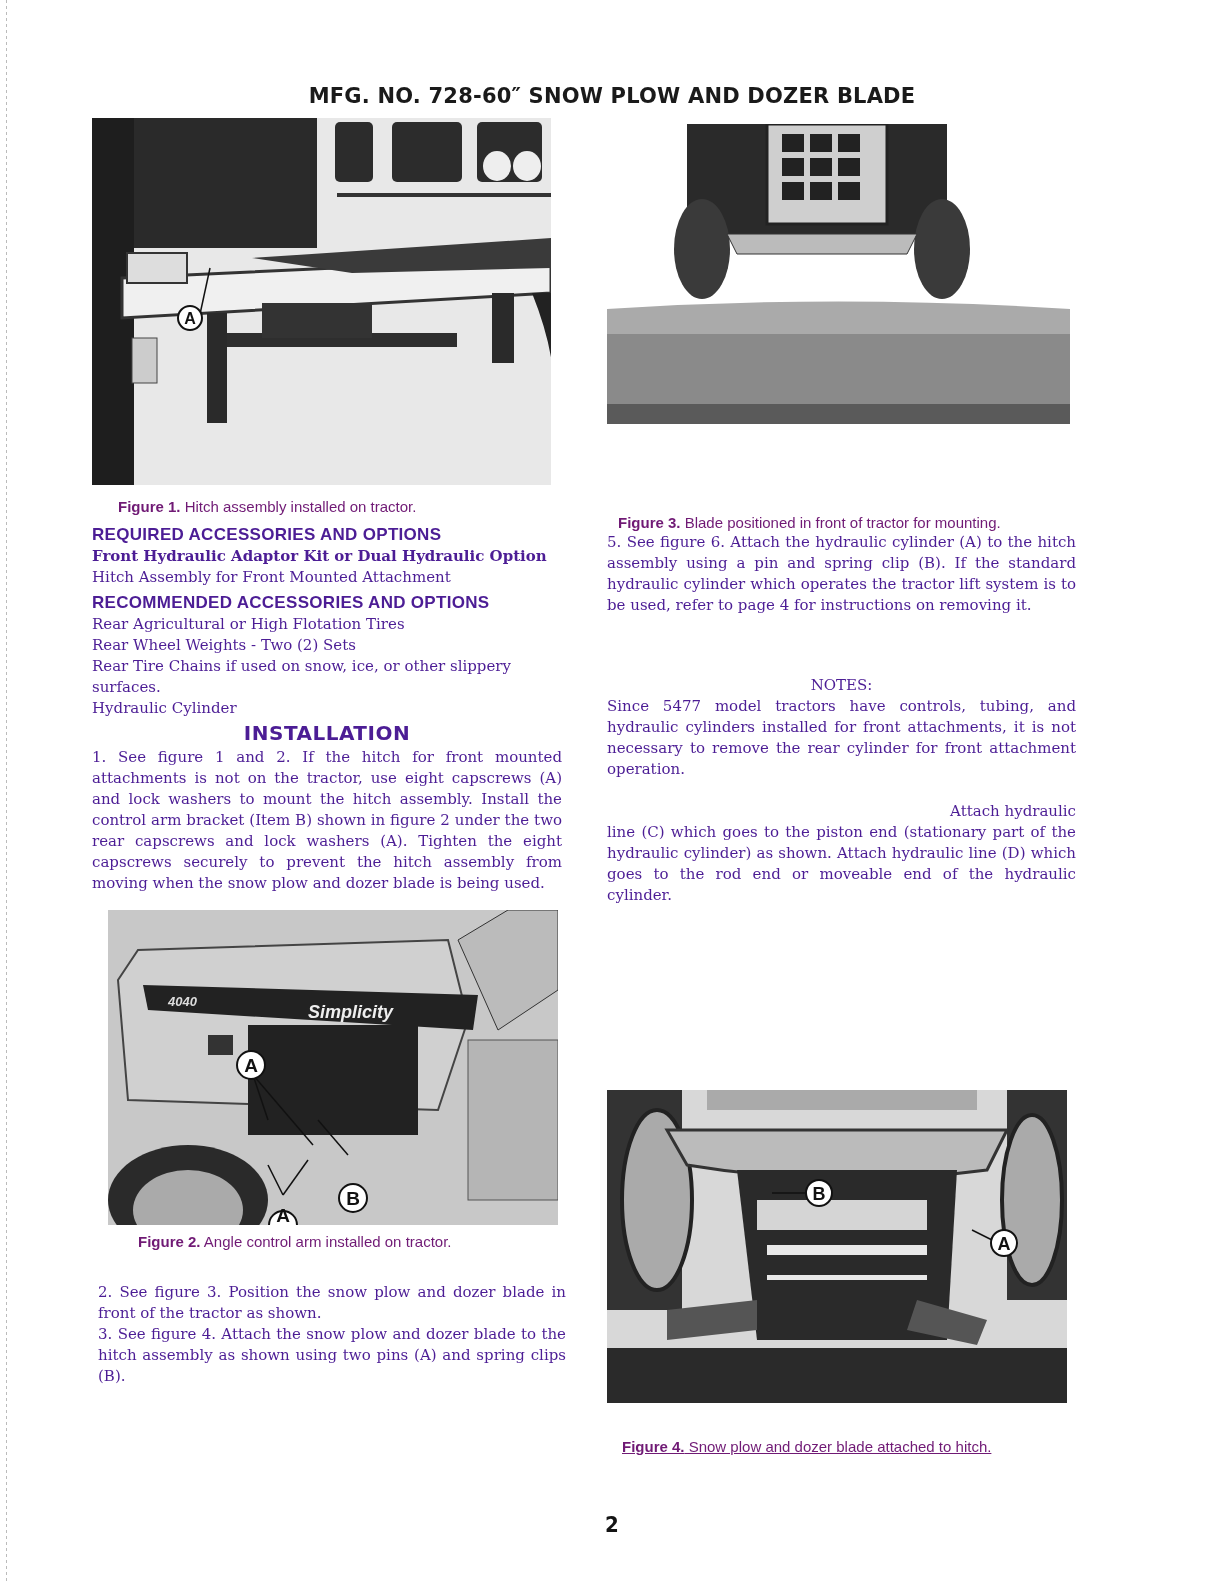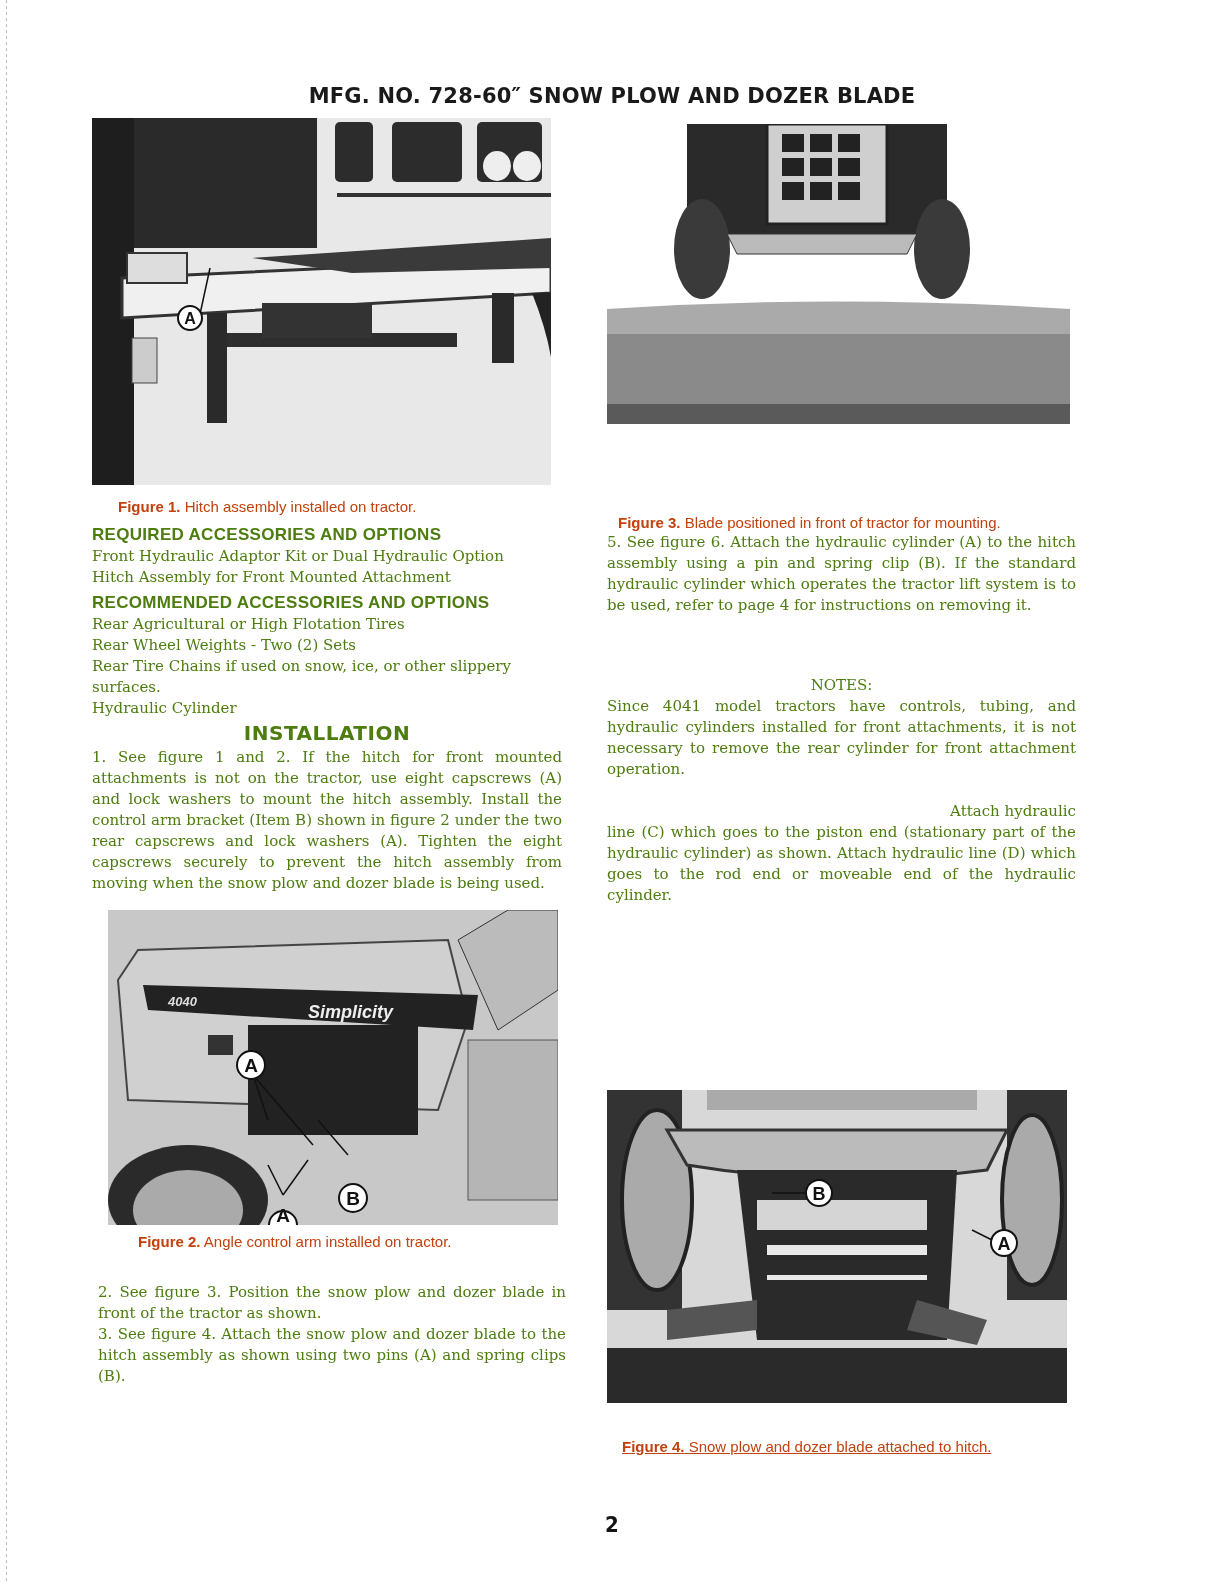--- a/index.html
+++ b/index.html
@@ -3,23 +3,23 @@
 <meta charset="utf-8">
 <style>
   html, body { margin:0; padding:0; background:#ffffff; }
   body { width:1224px; height:1584px; position:relative; overflow:hidden; color:#141414; }
   .page { position:absolute; left:0; top:0; width:1224px; height:1584px; background:#fff; }
   .edge-line { position:absolute; left:6px; top:0; width:1px; height:1584px; background:repeating-linear-gradient(to bottom,#bbb 0 3px,transparent 3px 6px); }
   .title { position:absolute; left:0; width:1224px; top:84px; text-align:center;
            font-family:"DejaVu Sans", sans-serif; font-weight:bold; font-size:21px; letter-spacing:0.2px; color:#1a1a1a; }
   .photo { position:absolute; overflow:hidden; background:#777; }
   .photo svg { display:block; width:100%; height:100%; }
-  .caption { position:absolute; font-family:"Liberation Sans", sans-serif; font-size:15px; color:#c2410c; white-space:nowrap; }
+  .caption { position:absolute; font-family:"Liberation Sans", sans-serif; font-size:15px; color:#701a75; white-space:nowrap; }
   .caption b { font-weight:bold; }
-  .body-text { position:absolute; font-family:"DejaVu Serif", serif; font-size:15px; line-height:21px; color:#4d7c0f; text-align:justify; }
+  .body-text { position:absolute; font-family:"DejaVu Serif", serif; font-size:15px; line-height:21px; color:#4c1d95; text-align:justify; }
   .body-text p { margin:0; }
   .head { font-family:"Liberation Sans", sans-serif; font-weight:bold; font-size:17px; letter-spacing:0.3px; line-height:22px; }
   .install { font-family:"DejaVu Sans", sans-serif; font-weight:bold; font-size:20px; text-align:center; line-height:28px; letter-spacing:0.5px; }
   .notes-h { text-align:center; }
   .page-num { position:absolute; left:0; width:1224px; top:1512px; text-align:center; font-family:"DejaVu Sans Condensed","DejaVu Sans", sans-serif; font-weight:bold; font-size:22px; }
   .callout { font-family:"Liberation Sans", sans-serif; font-weight:bold; }
 </style>
 </head>
 <body>
 
@@ -80,21 +80,21 @@
       <path d="M0 185 Q231 170 463 185 L463 210 L0 210 Z" fill="#aaa"></path>
       <rect x="0" y="280" width="463" height="20" fill="#5a5a5a"></rect>
     </svg>
   </div>
   <div class="caption" style="left:618px;top:514px;">
     <b>Figure 3.</b><span> Blade positioned in front of tractor for mounting.</span>
   </div>
 
   <div class="body-text" style="left:92px;top:524px;width:470px;">
     <div class="head">REQUIRED ACCESSORIES AND OPTIONS</div>
-    <p style="text-align:left;">Front Hydraulic Adaptor Kit or Dual Hydraulic Option</p>
+    <p style="text-align:left;font-weight:bold;">Front Hydraulic Adaptor Kit or Dual Hydraulic Option</p>
     <p style="text-align:left;">Hitch Assembly for Front Mounted Attachment</p>
     <div class="head" style="margin-top:4px;">RECOMMENDED ACCESSORIES AND OPTIONS</div>
     <p style="text-align:left;">Rear Agricultural or High Flotation Tires</p>
     <p style="text-align:left;">Rear Wheel Weights - Two (2) Sets</p>
     <p style="text-align:left;">Rear Tire Chains if used on snow, ice, or other slippery surfaces.</p>
     <p style="text-align:left;">Hydraulic Cylinder</p>
     <div class="install">INSTALLATION</div>
     <p>1. See figure 1 and 2. If the hitch for front mounted attachments is not on the tractor, use eight capscrews (A) and lock washers to mount the hitch assembly. Install the control arm bracket (Item B) shown in figure 2 under the two rear capscrews and lock washers (A). Tighten the eight capscrews securely to prevent the hitch assembly from moving when the snow plow and dozer blade is being used.</p>
   </div>
 
@@ -131,21 +131,21 @@
   <div class="body-text" style="left:98px;top:1282px;width:468px;">
     <p>2. See figure 3. Position the snow plow and dozer blade in front of the tractor as shown.</p>
     <p>3. See figure 4. Attach the snow plow and dozer blade to the hitch assembly as shown using two pins (A) and spring clips (B).</p>
   </div>
 
   <div class="body-text" style="left:607px;top:532px;width:469px;">
     <p>5. See figure 6. Attach the hydraulic cylinder (A) to the hitch assembly using a pin and spring clip (B). If the standard hydraulic cylinder which operates the tractor lift system is to be used, refer to page 4 for instructions on removing it.</p>
   </div>
   <div class="body-text" style="left:607px;top:675px;width:469px;">
     <p class="notes-h">NOTES:</p>
-    <p>Since 4041 model tractors have controls, tubing, and hydraulic cylinders installed for front attachments, it is not necessary to remove the rear cylinder for front attachment operation.</p>
+    <p>Since 5477 model tractors have controls, tubing, and hydraulic cylinders installed for front attachments, it is not necessary to remove the rear cylinder for front attachment operation.</p>
     <p style="text-align:right;margin-top:21px;">Attach hydraulic</p>
     <p>line (C) which goes to the piston end (stationary part of the hydraulic cylinder) as shown. Attach hydraulic line (D) which goes to the rod end or moveable end of the hydraulic cylinder.</p>
   </div>
 
   <div class="photo" style="left:607px;top:1090px;width:460px;height:313px;">
     <svg viewBox="0 0 460 313" preserveAspectRatio="none">
       <rect width="460" height="313" fill="#d8d8d8"></rect>
       <rect x="0" y="0" width="75" height="220" fill="#333"></rect>
       <ellipse cx="50" cy="110" rx="35" ry="90" fill="#aaa" stroke="#222" stroke-width="4"></ellipse>
       <rect x="400" y="0" width="60" height="210" fill="#333"></rect>

